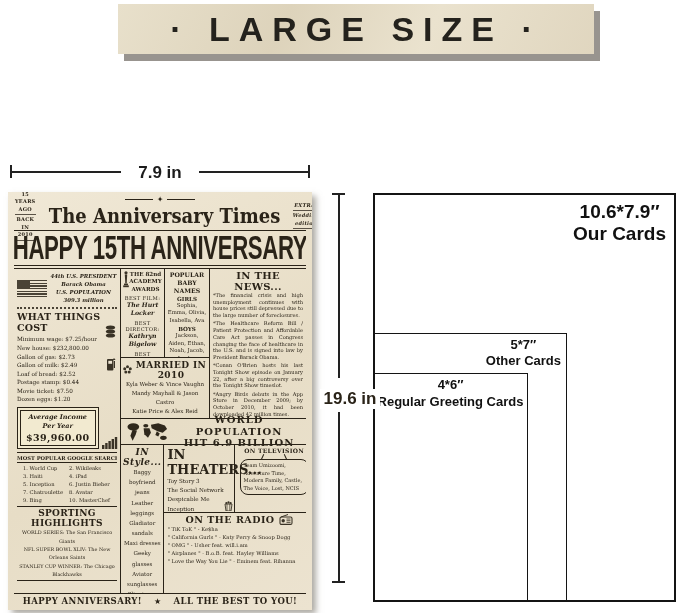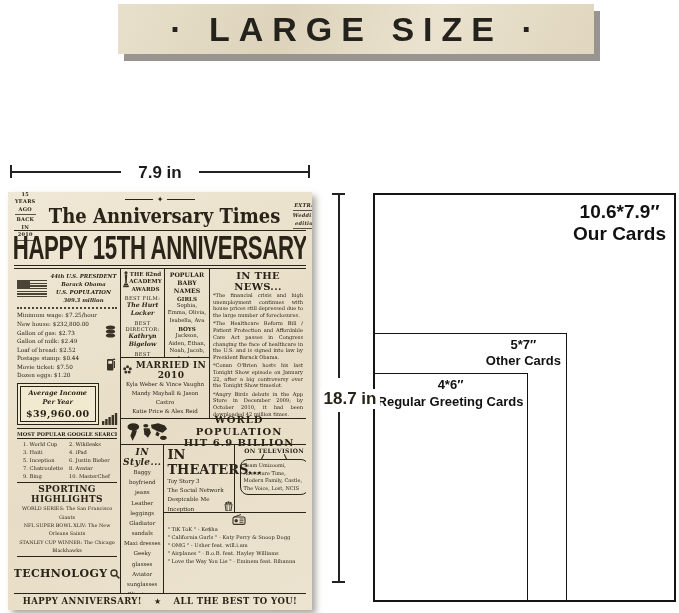--- a/index.html
+++ b/index.html
@@ -160,21 +160,21 @@
   <span class="seg" style="left:189px;width:109px"></span>
   <span class="tick" style="left:298px"></span>
 </div>
 
 <div class="abs dim dimv">
   <span class="tickh" style="top:0"></span>
   <span class="seg" style="top:1px;height:184px"></span>
   <span class="seg" style="top:219px;height:169px"></span>
   <span class="tickh" style="top:388px"></span>
 </div>
-<div class="abs dimv-lbl">18.7 in</div>
+<div class="abs dimv-lbl">19.6 in</div>
 
 <div class="rect r1">
   <div class="rlbl">
     <div>10.6*7.9″</div>
     <div>Our Cards</div>
   </div>
 </div>
 <div class="rect r2">
   <div class="rlbl">
     <div>5*7″</div>
@@ -219,20 +219,21 @@
         <div class="flag"></div>
         <div class="ptxt">
           <div>44th U.S. PRESIDENT</div>
           <div>Barack Obama</div>
           <div>U.S. POPULATION</div>
           <div>309.3 million</div>
         </div>
       </div>
 
       <div class="costs">
+        <h3>WHAT THINGS COST</h3>
         <div>
             <div class="li">Minimum wage: $7.25/hour</div>
             <div class="li">New house: $232,800.00</div>
             <div class="li">Gallon of gas: $2.73</div>
             <div class="li">Gallon of milk: $2.49</div>
             <div class="li">Loaf of bread: $2.52</div>
             <div class="li">Postage stamp: $0.44</div>
             <div class="li">Movie ticket: $7.50</div>
             <div class="li">Dozen eggs: $1.20</div>
           </div>
@@ -424,20 +425,21 @@
             </div>
             <div class="tvcol">
               <h5>ON TELEVISION</h5>
               <div class="tvbox">
                 <span>Team Umizoomi, Adventure Time, Modern Family, Castle, The Voice, Lost, NCIS</span>
               </div>
             </div>
           </div>
           <div class="radio">
             <h3>
+              <span>ON THE RADIO</span>
               <span>
                 <svg width="14" height="11" viewBox="0 0 14 11">
                     <path d="M2 3 L9 .5" stroke="#3a3326" stroke-width="1"></path>
                     <rect x="1" y="3" width="12" height="7.4" rx="1.4" fill="none" stroke="#3a3326" stroke-width="1.1"></rect>
                     <circle cx="4.2" cy="6.7" r="1.7" fill="#3a3326"></circle>
                     <path d="M7.5 5h4M7.5 6.7h4M7.5 8.4h4" stroke="#3a3326" stroke-width=".8"></path>
                   </svg>
               </span>
             </h3>
             <div>

